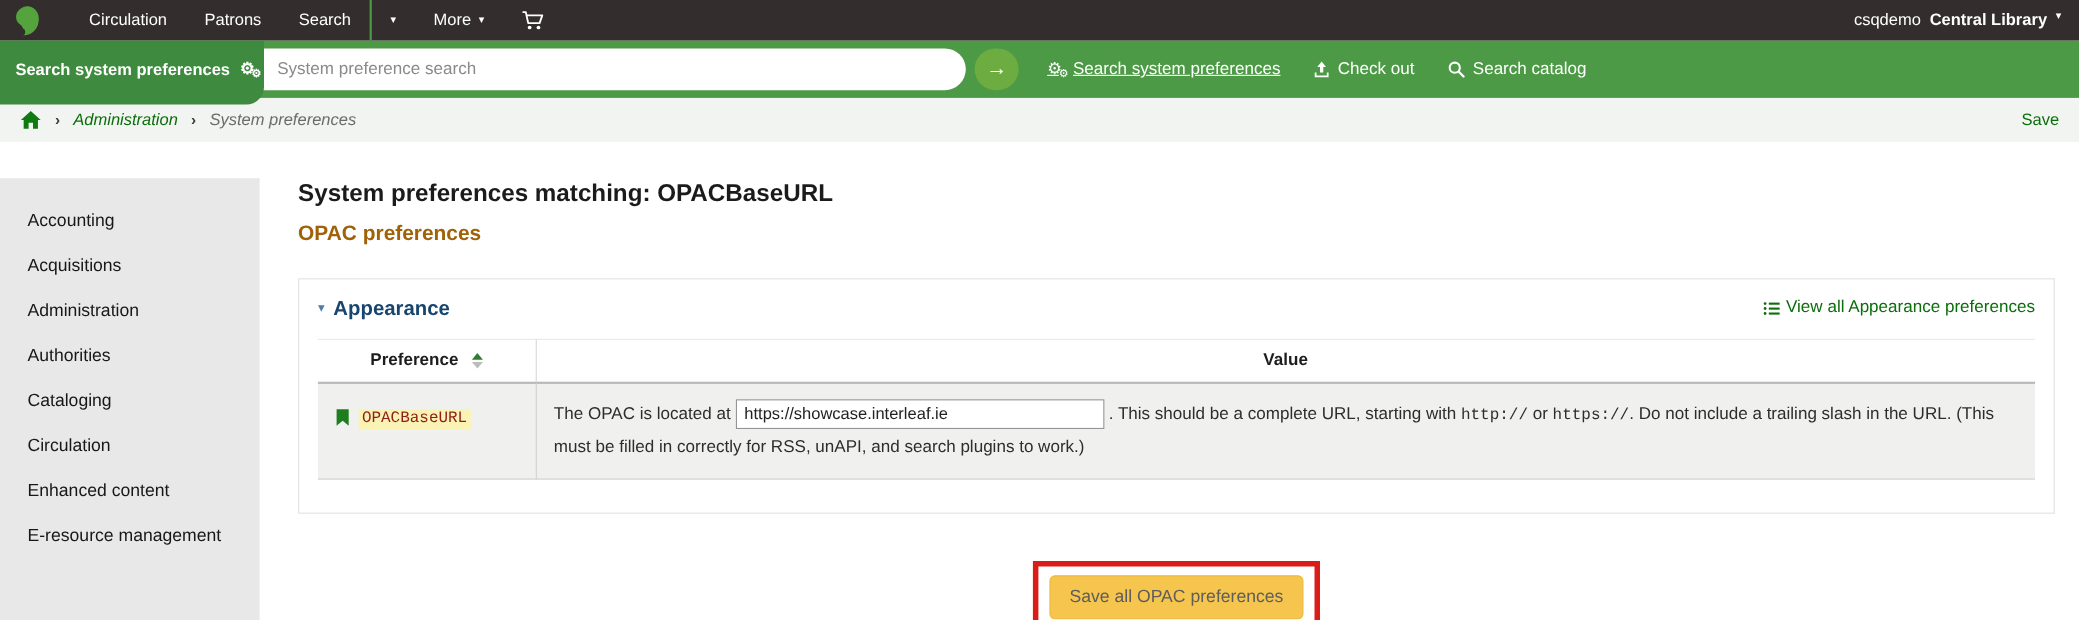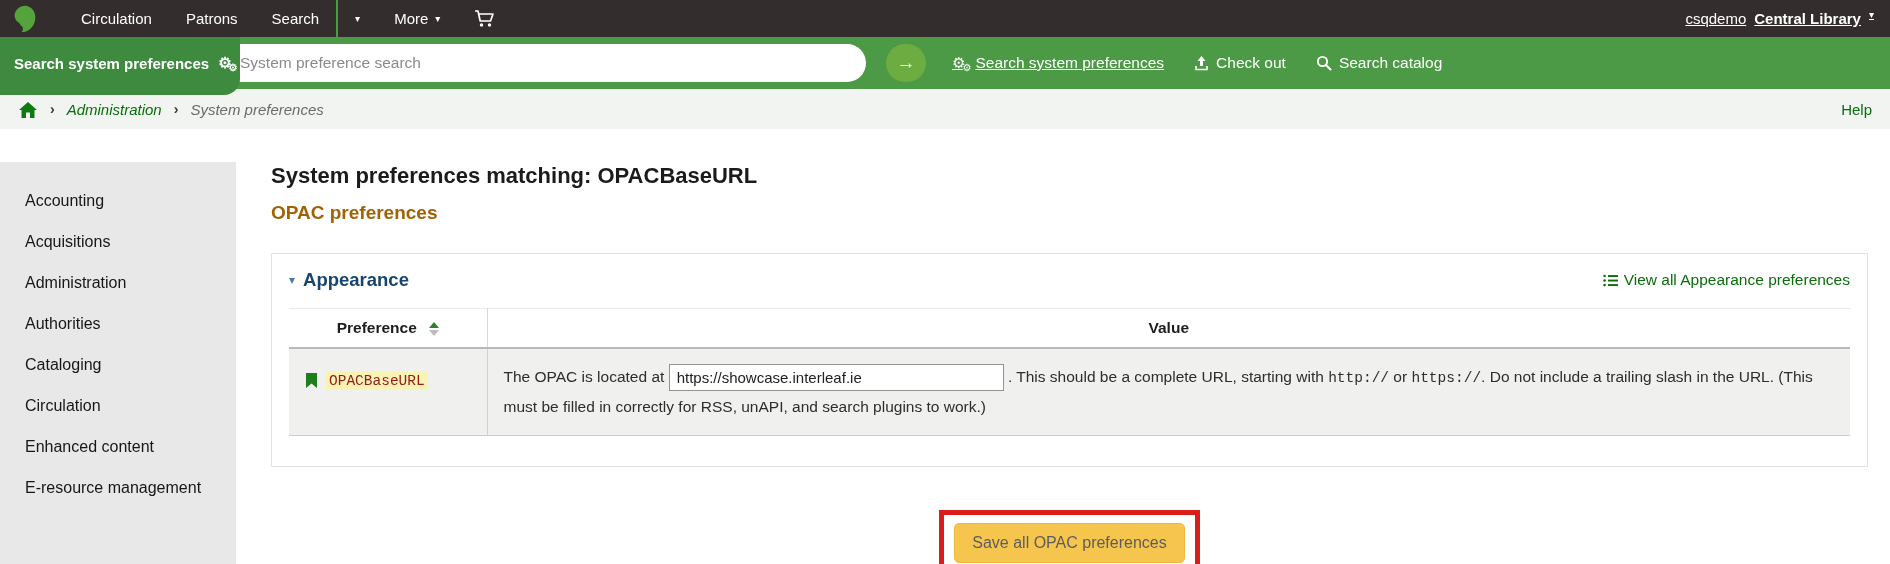--- a/index.html
+++ b/index.html
@@ -10,32 +10,32 @@
   .topbar { height:37px; background:#342d2d; display:flex; align-items:center;
             color:#fff; font-size:15px; padding:0 16px 0 10px; }
   .logo { width:30px; height:30px; position:relative; margin-right:24px; }
   .topnav { display:flex; align-items:center; height:100%; }
   .topnav a { color:#fff; text-decoration:none; display:flex; align-items:center;
               height:100%; padding:0 17px; cursor:pointer; }
   .nav-divider { width:2px; height:100%; background:#4c9a45; }
   .caret { font-size:10px; line-height:1; }
   .caret-pad { margin-left:7px; }
   .cart-btn { padding:0 14px; }
-  .userbox { margin-left:auto; display:flex; align-items:flex-start; gap:8px; font-size:15px;text-decoration:underline; }
+  .userbox { margin-left:auto; display:flex; align-items:flex-start; gap:8px; font-size:15px; }
   .userbox b { font-weight:bold; }
 
   
   .searchband { height:52px; background:#4c9a45; position:relative; }
   .search-tab { position:absolute; left:0; top:0; width:240px; height:58px;
                 background:#3e8a3e; border-radius:0 0 16px 0; z-index:2;
                 display:flex; align-items:center; padding:0 0 6px 14px; gap:9px;
                 color:#fff; font-weight:bold; font-size:15px; }
   .gears { font-size:15px; letter-spacing:-3px; }
   .gears .g2 { font-size:10px; vertical-align:-3px; }
-  .search-input { position:absolute; left:214px; top:7px; width:652px; height:38px;
+  .search-input { position:absolute; left:226px; top:7px; width:652px; height:38px;
                   border:none; border-radius:0 19px 19px 0; padding:0 16px 0 26px;
                   font-size:15.5px; color:#333; font-family:"Liberation Sans",sans-serif; }
   .search-input::placeholder { color:#8a8a8a; }
   .go-btn { position:absolute; left:886px; top:7px; width:40px; height:38px;
             border:none; border-radius:19px; background:#6dac41; color:#fff;
             font-size:19px; cursor:pointer; }
   .quicklinks { position:absolute; left:952px; top:0; height:52px;
                 display:flex; align-items:center; gap:30px; }
   .quicklinks a { color:#fff; font-size:15.5px; text-decoration:none; display:flex;
                   align-items:center; gap:7px; cursor:pointer; }
@@ -167,21 +167,21 @@
 <div class="crumb-bar">
   <a>
     <svg class="icon-svg" width="20" height="18" viewBox="0 0 20 18">
       <path d="M10 1 L19 9 H16.5 V17 H12 V11.5 H8 V17 H3.5 V9 H1 Z" fill="#0f7a0f"></path>
     </svg>
   </a>
   <span class="crumb-sep">›</span>
   <a class="crumb-link">Administration</a>
   <span class="crumb-sep">›</span>
   <span class="crumb-current">System preferences</span>
-  <a class="help-link">Help</a>
+  <a class="help-link">Save</a>
 </div>
 
 <div class="content">
 
   <aside class="sidebar">
     <a>Accounting</a>
     <a>Acquisitions</a>
     <a>Administration</a>
     <a>Authorities</a>
     <a>Cataloging</a>

